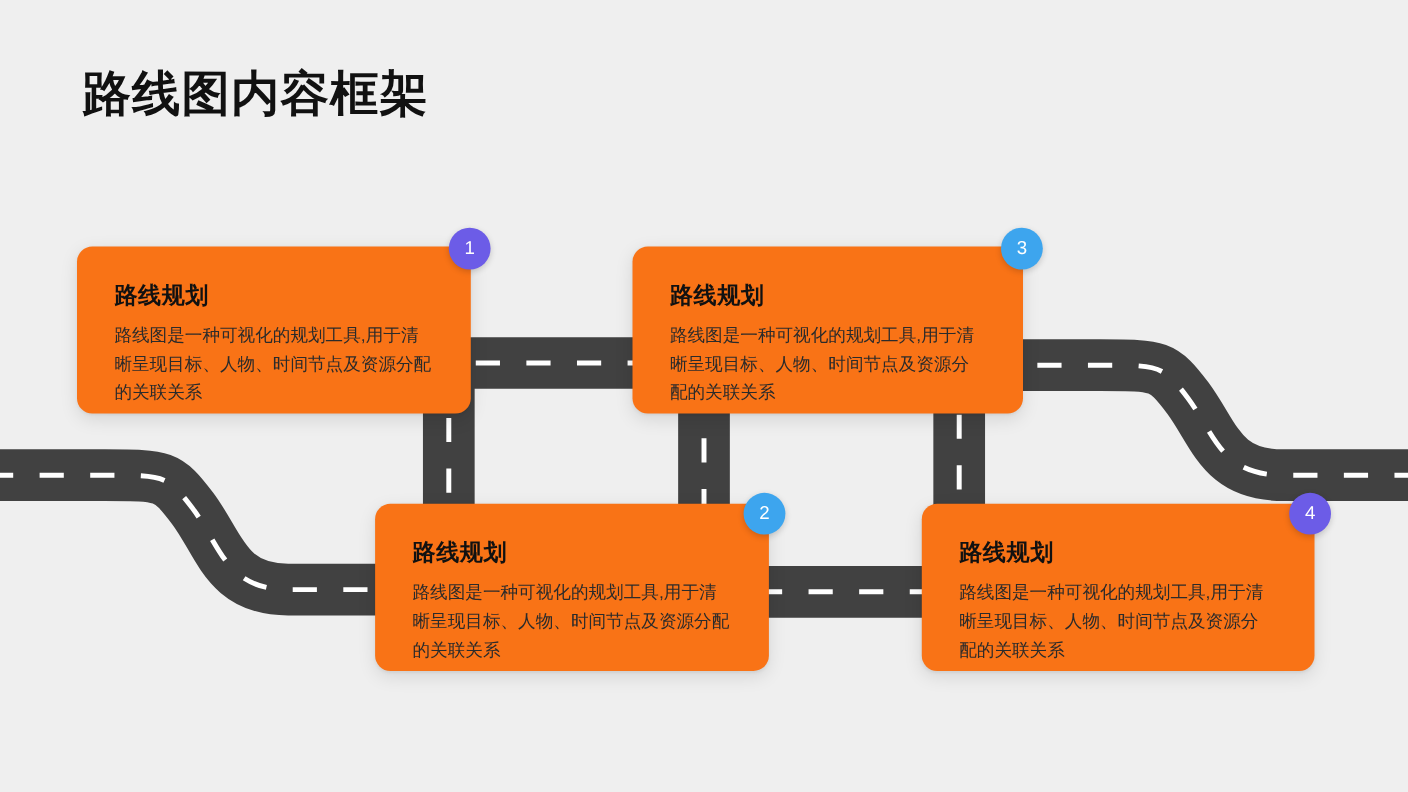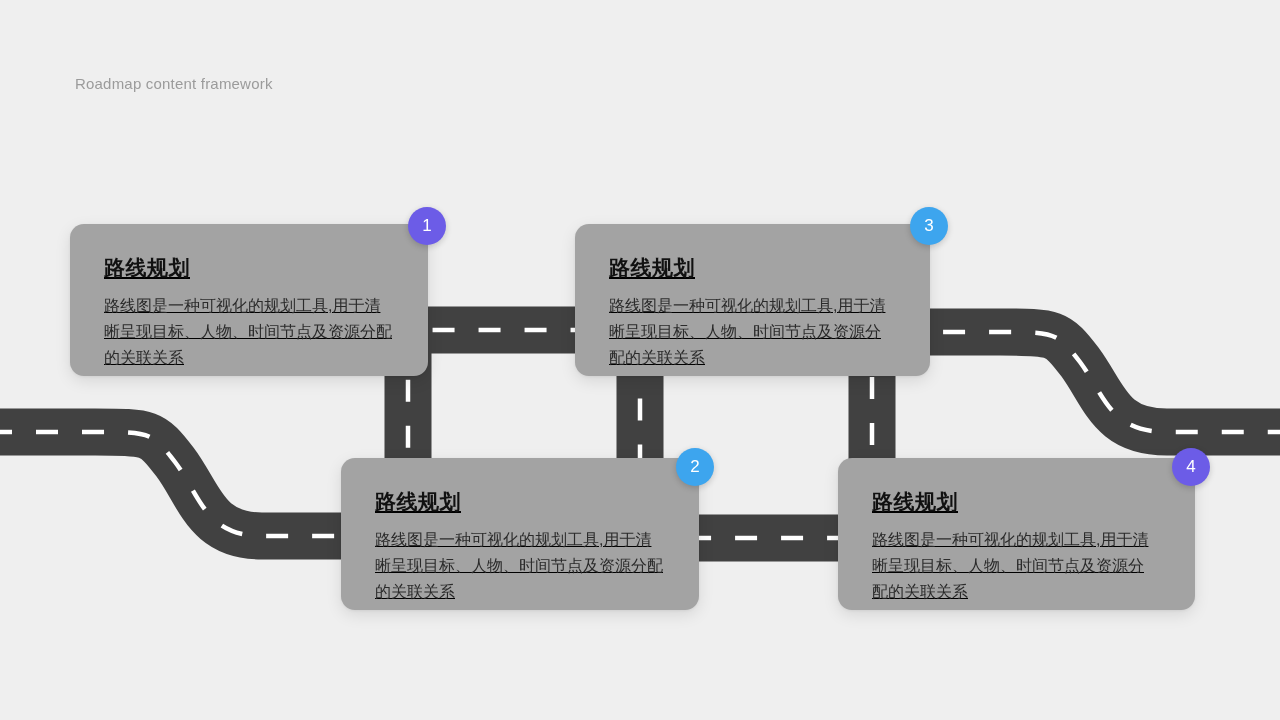--- a/index.html
+++ b/index.html
@@ -45,25 +45,24 @@
     position: absolute;
     left: 0;
     top: 0;
     width: 1280px;
     height: 720px;
   }
 
   
   .card {
     position: absolute;
-    background: #a3a3a3;
+    background: #f97316;
     border-radius: 14px;
     box-shadow: 0 5px 16px rgba(0,0,0,0.10), 0 1px 3px rgba(0,0,0,0.06);
     box-sizing: border-box;
-    text-decoration: underline;
   }
   .card-title {
     font-size: 21px;
     font-weight: bold;
     color: #111111;
     letter-spacing: 0.5px;
     margin: 0;
     white-space: nowrap;
   }
   .card-body {
@@ -137,21 +136,21 @@
              L 872 332
              C 872 332 872 332 895 332
              L 1000 332
              C 1055 332 1057 332 1080 362
              C 1105 396 1110 432 1167 432
              L 1290 432" fill="none" stroke="#ffffff" stroke-width="4.5" stroke-linecap="butt" stroke-dasharray="22 24"></path>
   </g>
 </svg>
 
 <div id="header">
-  <div id="page-subtitle">Roadmap content framework</div>
+  <h1 id="page-title">路线图内容框架</h1>
 </div>
 
 <div class="card" id="card-1">
   <div class="card-title">路线规划</div>
   <div class="card-body">路线图是一种可视化的规划工具,用于清晰呈现目标、人物、时间节点及资源分配的关联关系</div>
 </div>
 
 <div class="card" id="card-2">
   <div class="card-title">路线规划</div>
   <div class="card-body">路线图是一种可视化的规划工具,用于清晰呈现目标、人物、时间节点及资源分配的关联关系</div>

